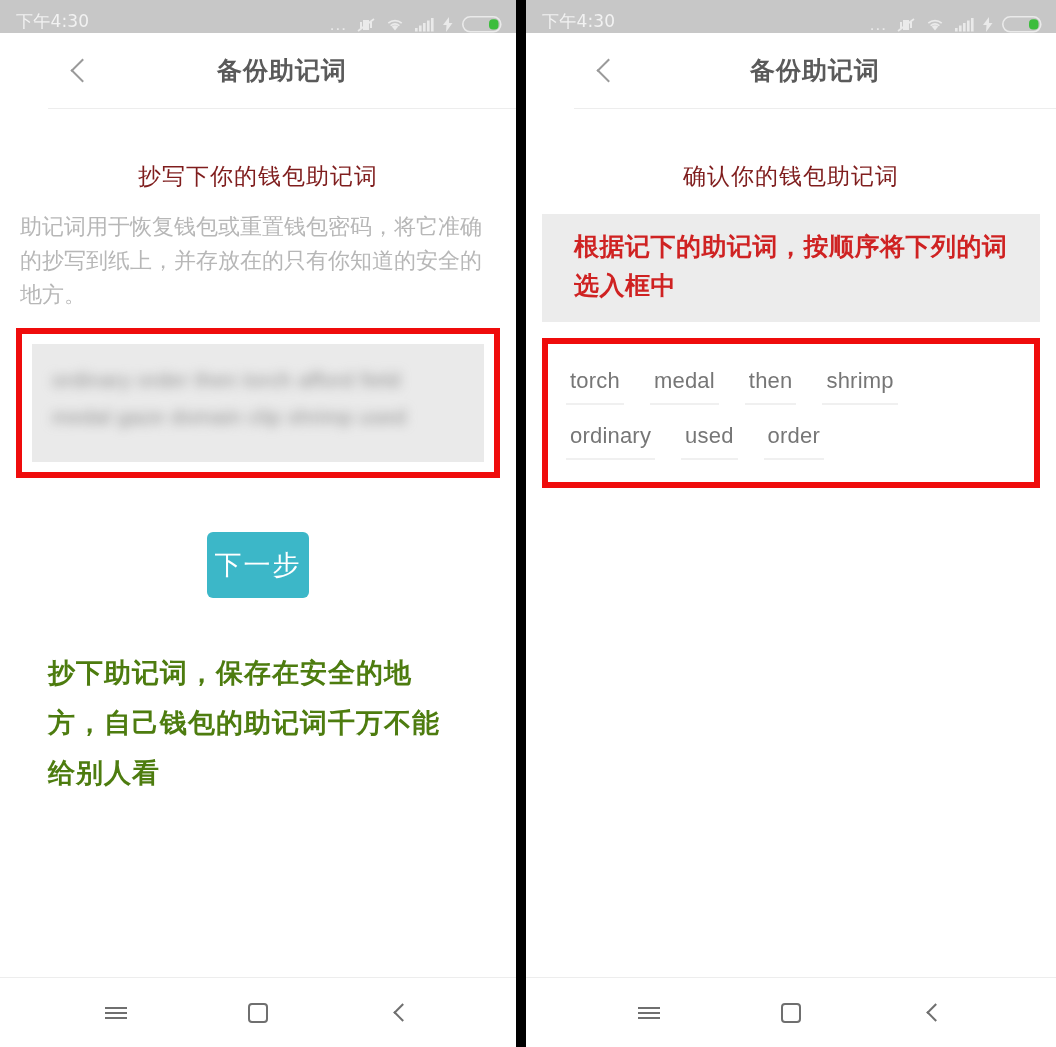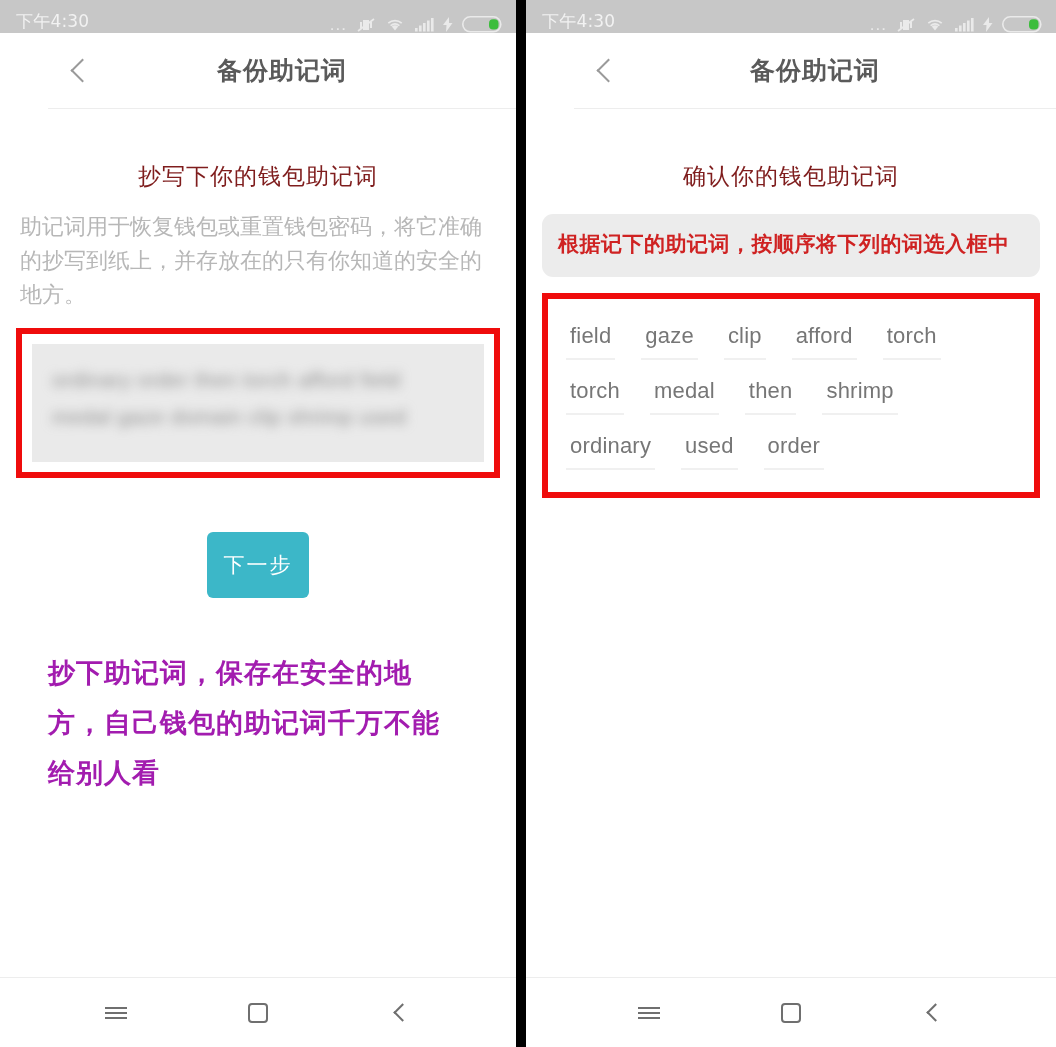--- a/index.html
+++ b/index.html
@@ -151,52 +151,51 @@
     user-select: none;
   }
 
   
   .btn-wrap { display: flex; justify-content: center; }
   .btn-teal {
     background: #3cb7c8;
     color: #ffffff;
     border: none;
     border-radius: 6px;
-    font-size: 21px;
+    font-size: 27px;
     letter-spacing: 2px;
     font-family: "Liberation Sans", sans-serif;
     cursor: pointer;
   }
   .btn-next   { width: 102px; height: 66px; margin-top: 54px; }
   .btn-confirm{ width: 94px;  height: 62px; margin-top: 22px; }
 
   
   .red-note-left {
-    color: #a21caf;
+    color: #4d7c0f;
     font-size: 27px;
     line-height: 1.85;
     margin-top: 50px;
     padding: 0 36px 0 32px;
     font-family: "DejaVu Serif", "Liberation Serif", serif;
     font-weight: 700;
     letter-spacing: 1px;
   }
 
   
   .grey-banner {
     background: #ececec;
     margin-top: 22px;
-    padding: 14px 16px 16px;
+    padding: 14px 32px 16px;
     color: #cf2222;
-    font-size: 21px;
+    font-size: 25px;
     line-height: 1.55;
     font-family: "DejaVu Serif", "Liberation Serif", serif;
     font-weight: 700;
     letter-spacing: .5px;
-    border-radius: 11px;
   }
 
   
   .word-grid {
     padding: 8px 4px 10px 8px;
   }
   .word-row {
     display: flex;
     align-items: flex-end;
     margin-bottom: 12px;
@@ -367,27 +366,20 @@
       <div class="title-text">备份助记词</div>
     </div>
 
     <div class="content">
       <div class="page-heading right-h">确认你的钱包助记词</div>
 
       <div class="grey-banner">根据记下的助记词，按顺序将下列的词选入框中</div>
 
       <div class="redbox">
         <div class="word-grid">
-          <div class="word-row">
-            <div class="word-chip">field</div>
-            <div class="word-chip">gaze</div>
-            <div class="word-chip">clip</div>
-            <div class="word-chip">afford</div>
-            <div class="word-chip">torch</div>
-          </div>
           <div class="word-row">
             <div class="word-chip">torch</div>
             <div class="word-chip">medal</div>
             <div class="word-chip">then</div>
             <div class="word-chip">shrimp</div>
           </div>
           <div class="word-row">
             <div class="word-chip">ordinary</div>
             <div class="word-chip">used</div>
             <div class="word-chip">order</div>

